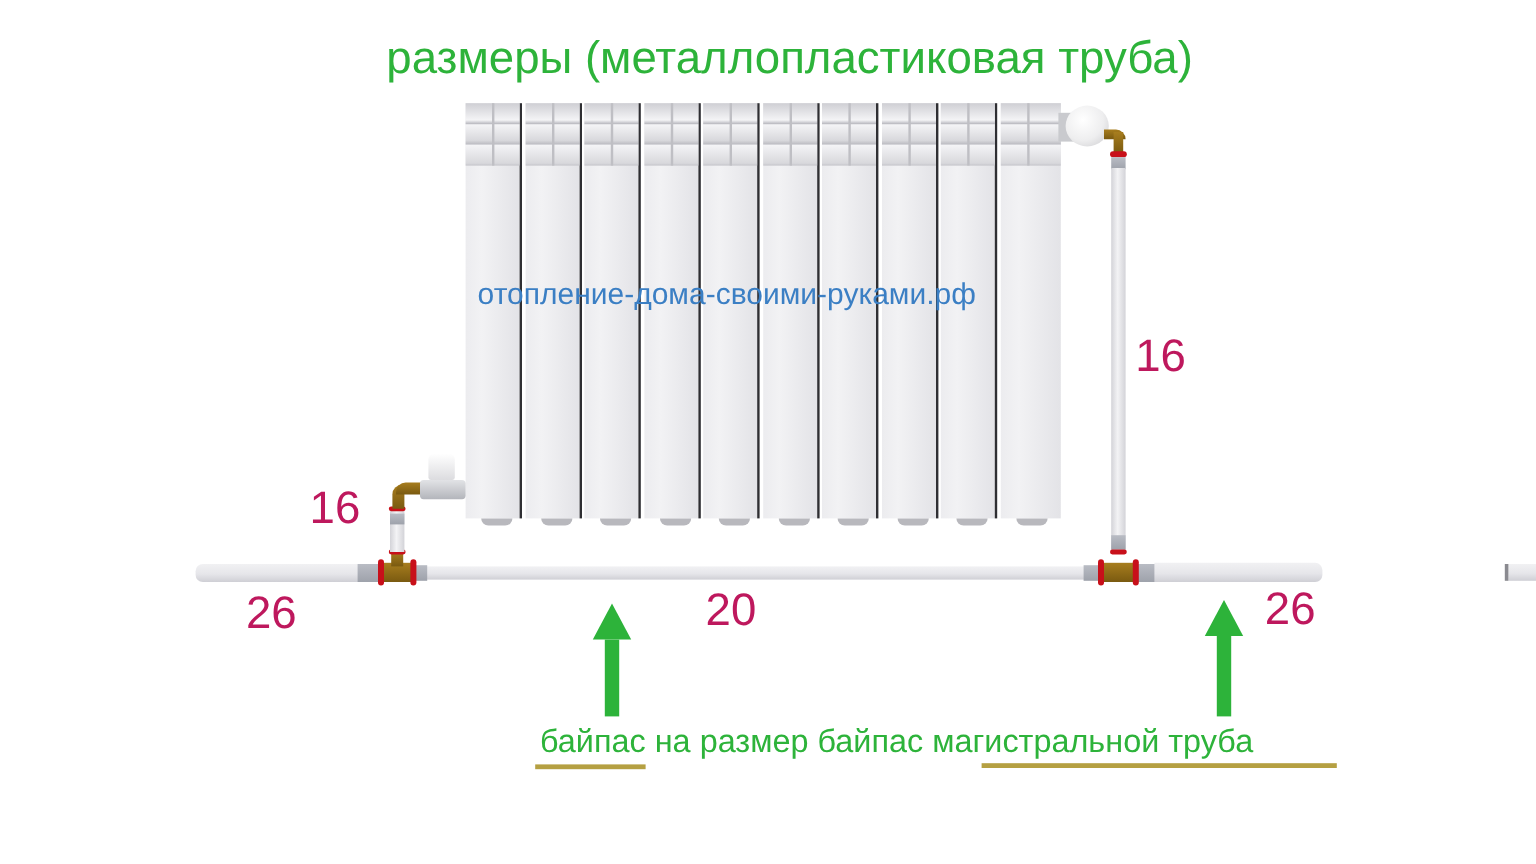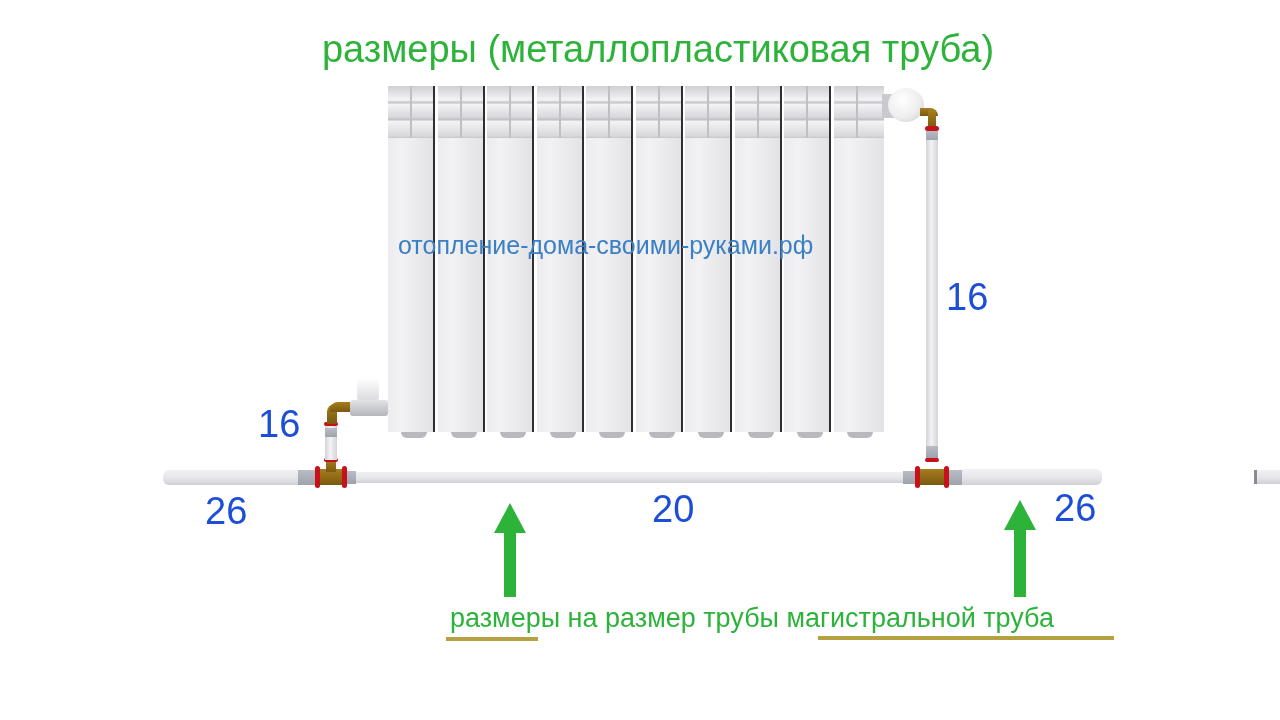--- a/index.html
+++ b/index.html
@@ -1,19 +1,19 @@
 <!DOCTYPE html>
 <html><head>
 <meta charset="utf-8">
 <style>
   html,body{margin:0;padding:0;background:#fff;}
   body{width:1280px;height:720px;position:relative;overflow:hidden;font-family:"Liberation Sans",sans-serif;}
   .abs{position:absolute;}
   .title{left:0;width:1316px;top:28px;text-align:center;font-size:38px;color:#2db33a;letter-spacing:0px;white-space:nowrap;}
-  .green{color:#1d4ed8;}
+  .green{color:#be185d;}
   .dim{font-size:38px;line-height:1;}
   .watermark{left:398px;top:231px;font-size:25px;color:#3b7fc4;white-space:nowrap;}
   .caption{top:603px;font-size:27px;color:#2db33a;white-space:nowrap;}
   .ul{height:4px;background:#b5a042;}
   
   .radiator{left:388px;top:86px;width:496px;height:348px;}
   .section{position:absolute;top:0;width:47px;height:346px;background:linear-gradient(90deg,#ececef 0%,#f2f2f4 30%,#e3e3e7 100%);border-right:2px solid #2f2f33;box-sizing:border-box;}
   .fins{position:absolute;left:0;top:0;width:100%;height:52px;
     background:
      linear-gradient(180deg,#cfcfd4 0,#f4f4f6 14px,#bdbdc3 17px,#f4f4f6 18px,#d8d8dc 31px,#bdbdc3 34px,#f4f4f6 35px,#d8d8dc 50px,#c5c5ca 52px);}
@@ -121,31 +121,31 @@
 <div class="abs vpipe" style="left:325px;top:424px;width:12px;height:36px;"></div>
 <div class="abs sleeve" style="left:325px;top:428px;width:12px;height:9px;"></div>
 <div class="abs red" style="left:324px;top:422px;width:14px;height:4px;"></div>
 <div class="abs brass" style="left:327px;top:404px;width:10px;height:20px;border-radius:8px 0 0 0;"></div>
 <div class="abs brass" style="left:330px;top:402px;width:22px;height:10px;border-radius:8px 0 0 0;"></div>
 
 <div class="abs" style="left:350px;top:400px;width:38px;height:16px;background:linear-gradient(180deg,#e2e3e6,#b3b5bb);border-radius:3px;"></div>
 <div class="abs" style="left:357px;top:378px;width:22px;height:22px;background:linear-gradient(180deg,#ffffff,#dcdcdf);border-radius:5px 5px 2px 2px;"></div>
 
 <div class="abs green dim" style="left:205px;top:492px;">26</div>
-<div class="abs green dim" style="left:652px;top:490px;">20</div>
+<div class="abs green dim" style="left:588px;top:490px;">20</div>
 <div class="abs green dim" style="left:1054px;top:489px;">26</div>
 <div class="abs green dim" style="left:258px;top:405px;">16</div>
 <div class="abs green dim" style="left:946px;top:278px;">16</div>
 
 <div class="abs" style="left:494px;top:503px;width:32px;height:94px;">
   <div class="arrow-head" style="margin:0 auto;"></div>
   <div class="arrow-shaft" style="width:12px;height:64px;margin:0 auto;"></div>
 </div>
 <div class="abs" style="left:1004px;top:500px;width:32px;height:97px;">
   <div class="arrow-head" style="margin:0 auto;"></div>
   <div class="arrow-shaft" style="width:12px;height:67px;margin:0 auto;"></div>
 </div>
 
 <div class="abs caption" style="left:450px;">
-  <span>размеры</span><span style="white-space:pre;"> на размер трубы </span><span>магистральной труба</span>
+  <span>байпас</span><span style="white-space:pre;"> на размер байпас </span><span>магистральной труба</span>
 </div>
 <div class="abs ul" style="left:446px;top:637px;width:92px;"></div>
 <div class="abs ul" style="left:818px;top:636px;width:296px;"></div>
 
 </body></html>

